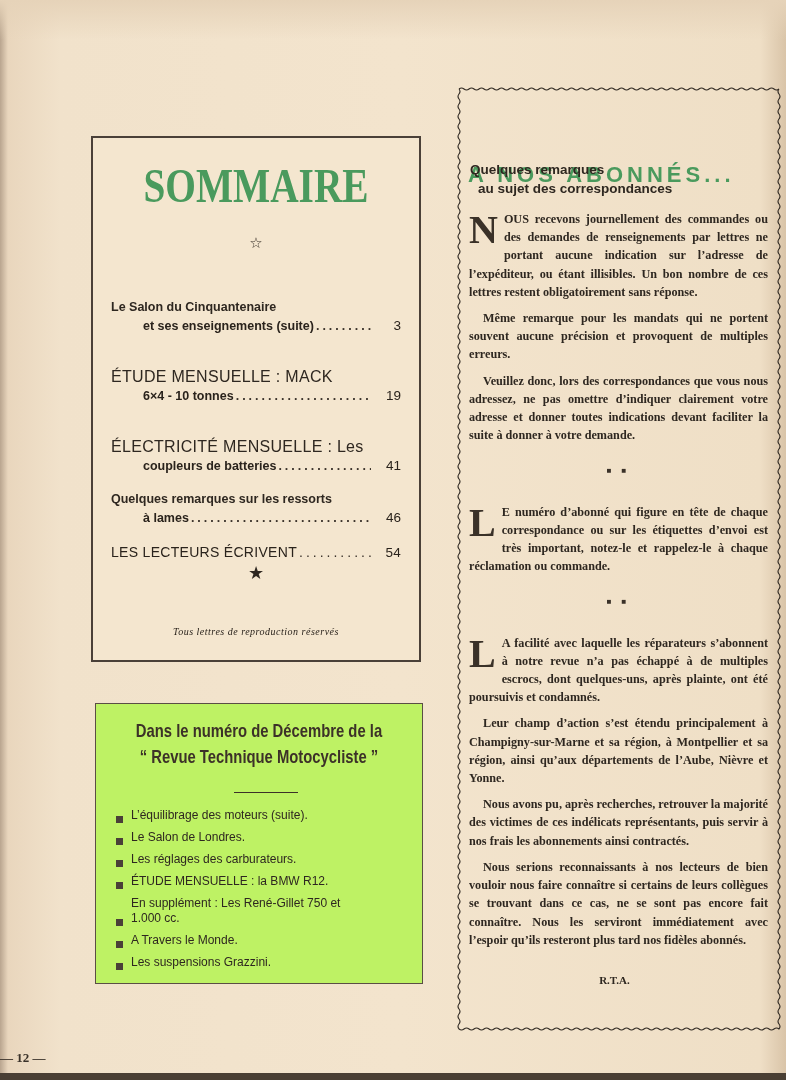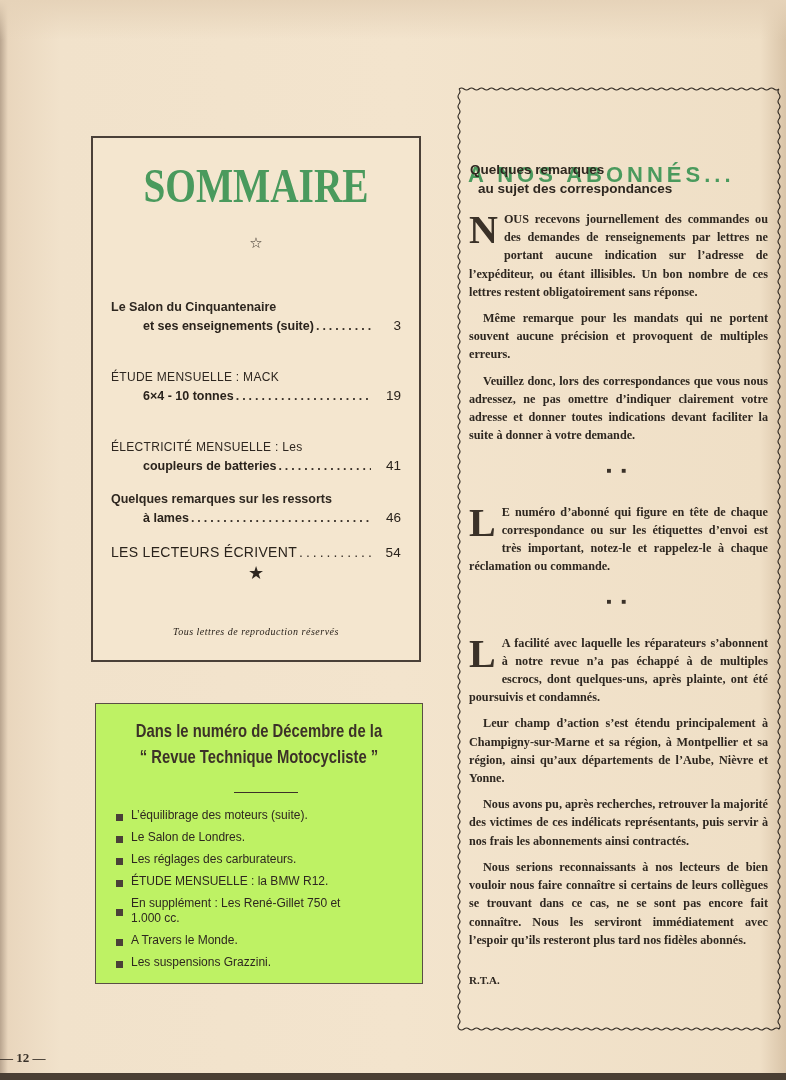--- a/index.html
+++ b/index.html
@@ -19,41 +19,41 @@
   }
   .sommaire-title {
     position:absolute; left:0; right:0; top:20px; text-align:center;
     font-family:"Liberation Serif", serif; font-weight:bold; color:#4a9a5d;
     font-size:48px; letter-spacing:0px; transform:scaleX(0.82); transform-origin:center;
   }
   .star-outline { position:absolute; left:0; right:0; top:96px; text-align:center; font-size:15px; color:#3a322a; }
   .toc { position:absolute; left:18px; right:18px; top:160px; }
   .toc-item { margin-bottom:14px; }
   .toc-line1 { font-size:12.5px; line-height:18px; font-weight:bold; color:#2e2720; }
-  .toc-line1.caps { font-size:12px; letter-spacing:0.3px; font-weight:normal;margin-top:32px; }
+  .toc-line1.caps { font-size:16px; letter-spacing:0.3px; font-weight:normal;margin-top:32px; }
   .toc-line2 { display:flex; align-items:baseline; font-size:12.5px; line-height:20px; padding-left:32px; font-weight:bold; }
   .toc-line2.first { padding-left:0; font-size:14px; font-weight:normal; letter-spacing:0.3px; }
   .toc-dots { flex:1; overflow:hidden; white-space:nowrap; letter-spacing:3px; color:#3a322a; margin:0 8px 0 2px; }
   .toc-page { font-size:13.5px; font-weight:normal; width:22px; text-align:right; }
   .star-solid { position:absolute; left:0; right:0; top:424px; text-align:center; font-size:18px; color:#2e2720; }
   .rights { position:absolute; left:0; right:0; top:488px; text-align:center; font-family:"Liberation Serif", serif; font-style:italic; font-size:10px; letter-spacing:0.5px; }
 
   
   .dec {
     position:absolute; left:95px; top:703px; width:328px; height:281px;
     border:1.5px solid #5a4e44; box-sizing:border-box; background:#bef264;
   }
   .dec-title {
     position:absolute; left:0; right:0; top:14px; text-align:center;
     font-family:"Liberation Sans", sans-serif; font-weight:bold; font-size:19px; line-height:26px;
     color:#3c3128; transform:scaleX(0.78); transform-origin:center; white-space:nowrap;
   }
   .dec-rule { position:absolute; left:138px; width:64px; top:88px; border-top:1.5px solid #3c3128; }
   .dec-list { position:absolute; left:20px; right:10px; top:104px; margin:0; padding:0; list-style:none; }
-  .dec-list li { display:flex; align-items:center; font-size:12px; line-height:15px; margin-bottom:7px; color:#2e2720; }
+  .dec-list li { display:flex; align-items:flex-end; font-size:12px; line-height:15px; margin-bottom:7px; color:#2e2720; }
   .bullet { display:inline-block; width:7px; height:7px; background:#4a4038; margin-right:8px; margin-top:3px; flex:none; }
 
   
   .abonnes {
     position:absolute; left:456px; top:86px; width:326px; height:946px;
     box-sizing:border-box;
   }
   .abonnes svg.border { position:absolute; left:0; top:0; }
   .ab-title {
     position:absolute; left:12px; top:32px; font-family:"Liberation Sans", sans-serif; font-weight:bold;
@@ -63,21 +63,21 @@
   .ab-sub .l2 { padding-left:8px; display:block; }
   .ab-body {
     position:absolute; left:13px; right:14px; top:124px;
     font-family:"Liberation Serif", serif; font-weight:bold; font-size:12.2px; line-height:18.2px; color:#2e2720;
     text-align:justify;
   }
   .ab-body p { margin:0 0 8px 0; text-indent:14px; }
   .ab-body p.drop { text-indent:0; }
   .dropcap { float:left; font-size:40px; line-height:34px; margin:3px 6px 0 0; font-weight:bold; color:#3a3128; }
   .sep { text-align:center; font-size:8px; letter-spacing:4px; margin:18px 0 22px 0; color:#3a3128; }
-  .sig { text-align:left; margin-top:22px; font-size:11px; padding-right:8px; }
+  .sig { text-align:center; margin-top:22px; font-size:11px; padding-right:8px; }
 
   .page-num { position:absolute; left:0; right:0; top:1050px; text-align:left; font-family:"Liberation Serif", serif; font-weight:bold; font-size:13px; color:#3a322a; }
 </style>
 </head>
 <body>
 
 <div class="top-shade"></div>
 
 <div class="sommaire">
   <div class="sommaire-title">SOMMAIRE</div>

